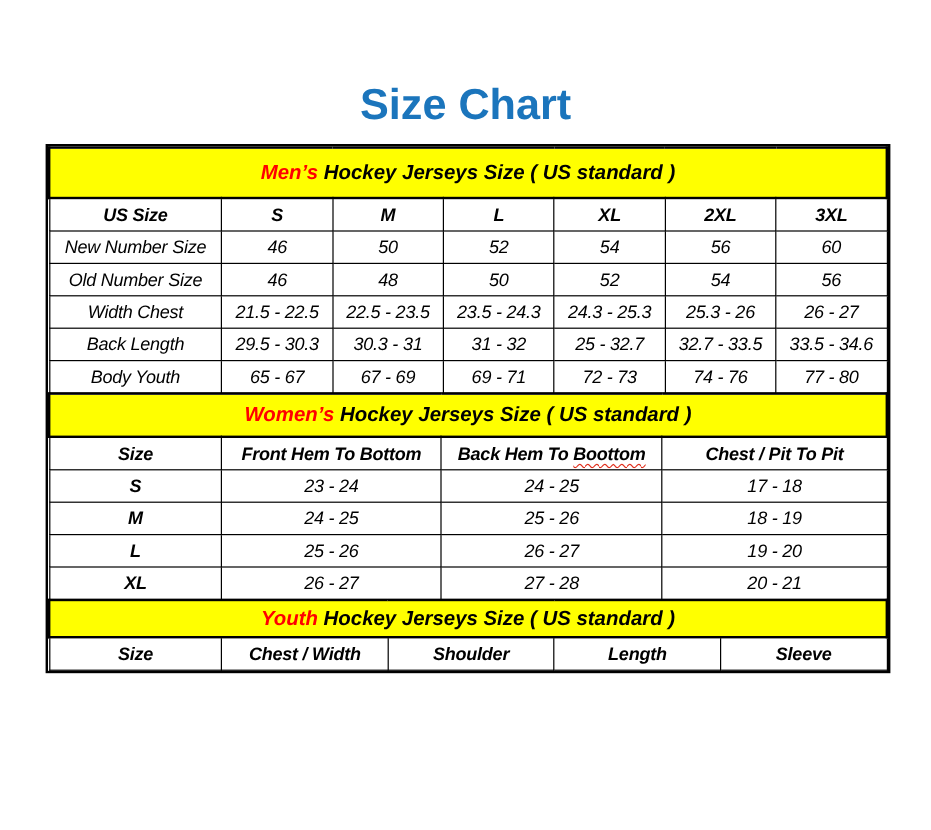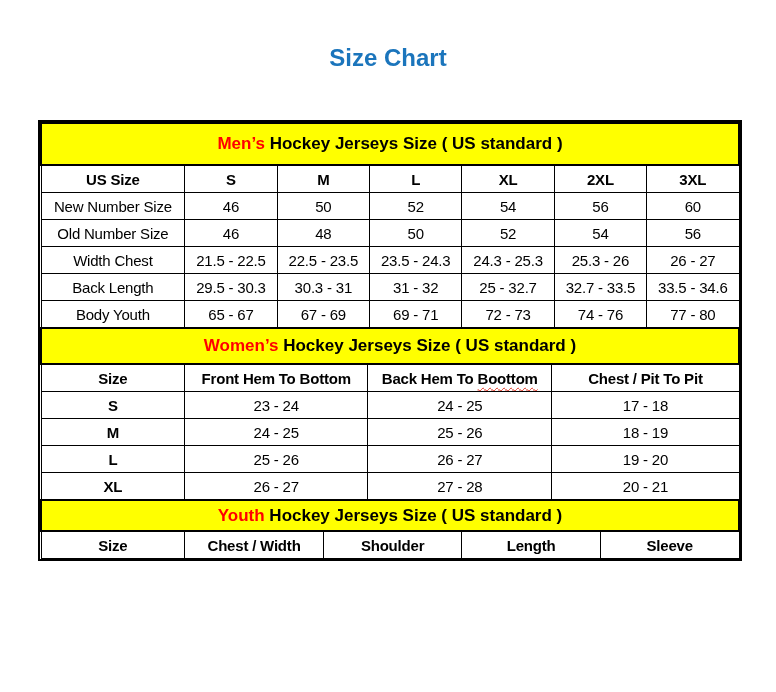--- a/index.html
+++ b/index.html
@@ -10,37 +10,38 @@
   }
   .page {
     position: relative;
     width: 776px;
     height: 692px;
     background: #ffffff;
     overflow: hidden;
   }
   .title {
     position: absolute;
-    top: 44px;
+    top: 66px;
     left: 0;
     width: 776px;
     margin: 0;
     text-align: center;
     color: #1b75bc;
-    font-size: 24px;
+    font-size: 36px;
     font-weight: bold;
     letter-spacing: 0px;
   }
   .chart-wrap {
     position: absolute;
     left: 38px;
     top: 120px;
     width: 700px;
     border: 2px solid #000000;
     background: #ffffff;
+    font-style: italic;
   }
   table.tbl {
     width: 100%;
     border-collapse: collapse;
     table-layout: fixed;
   }
   table.tbl + table.tbl {
     margin-top: -1px;
   }
   .tbl td {

